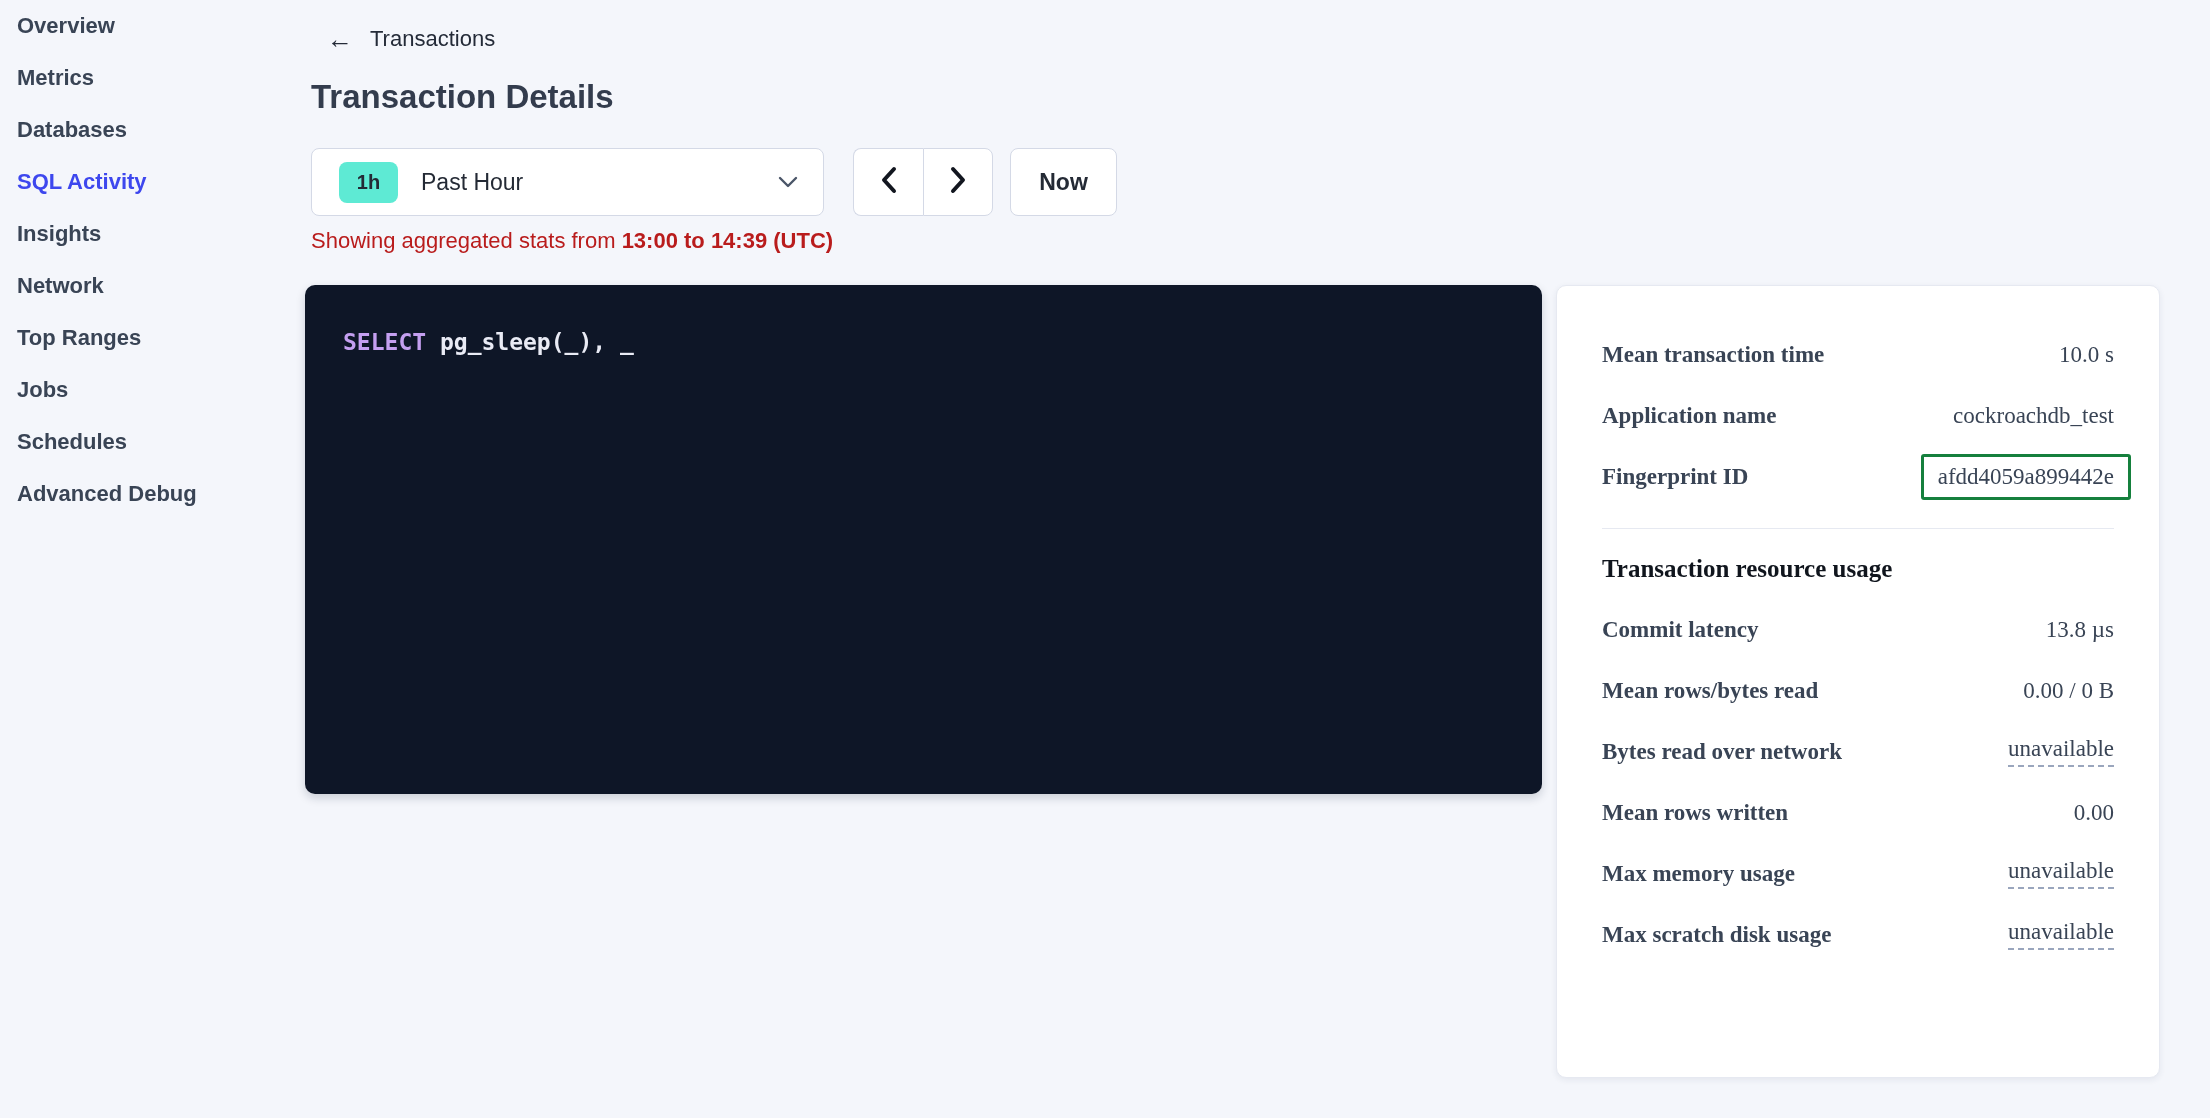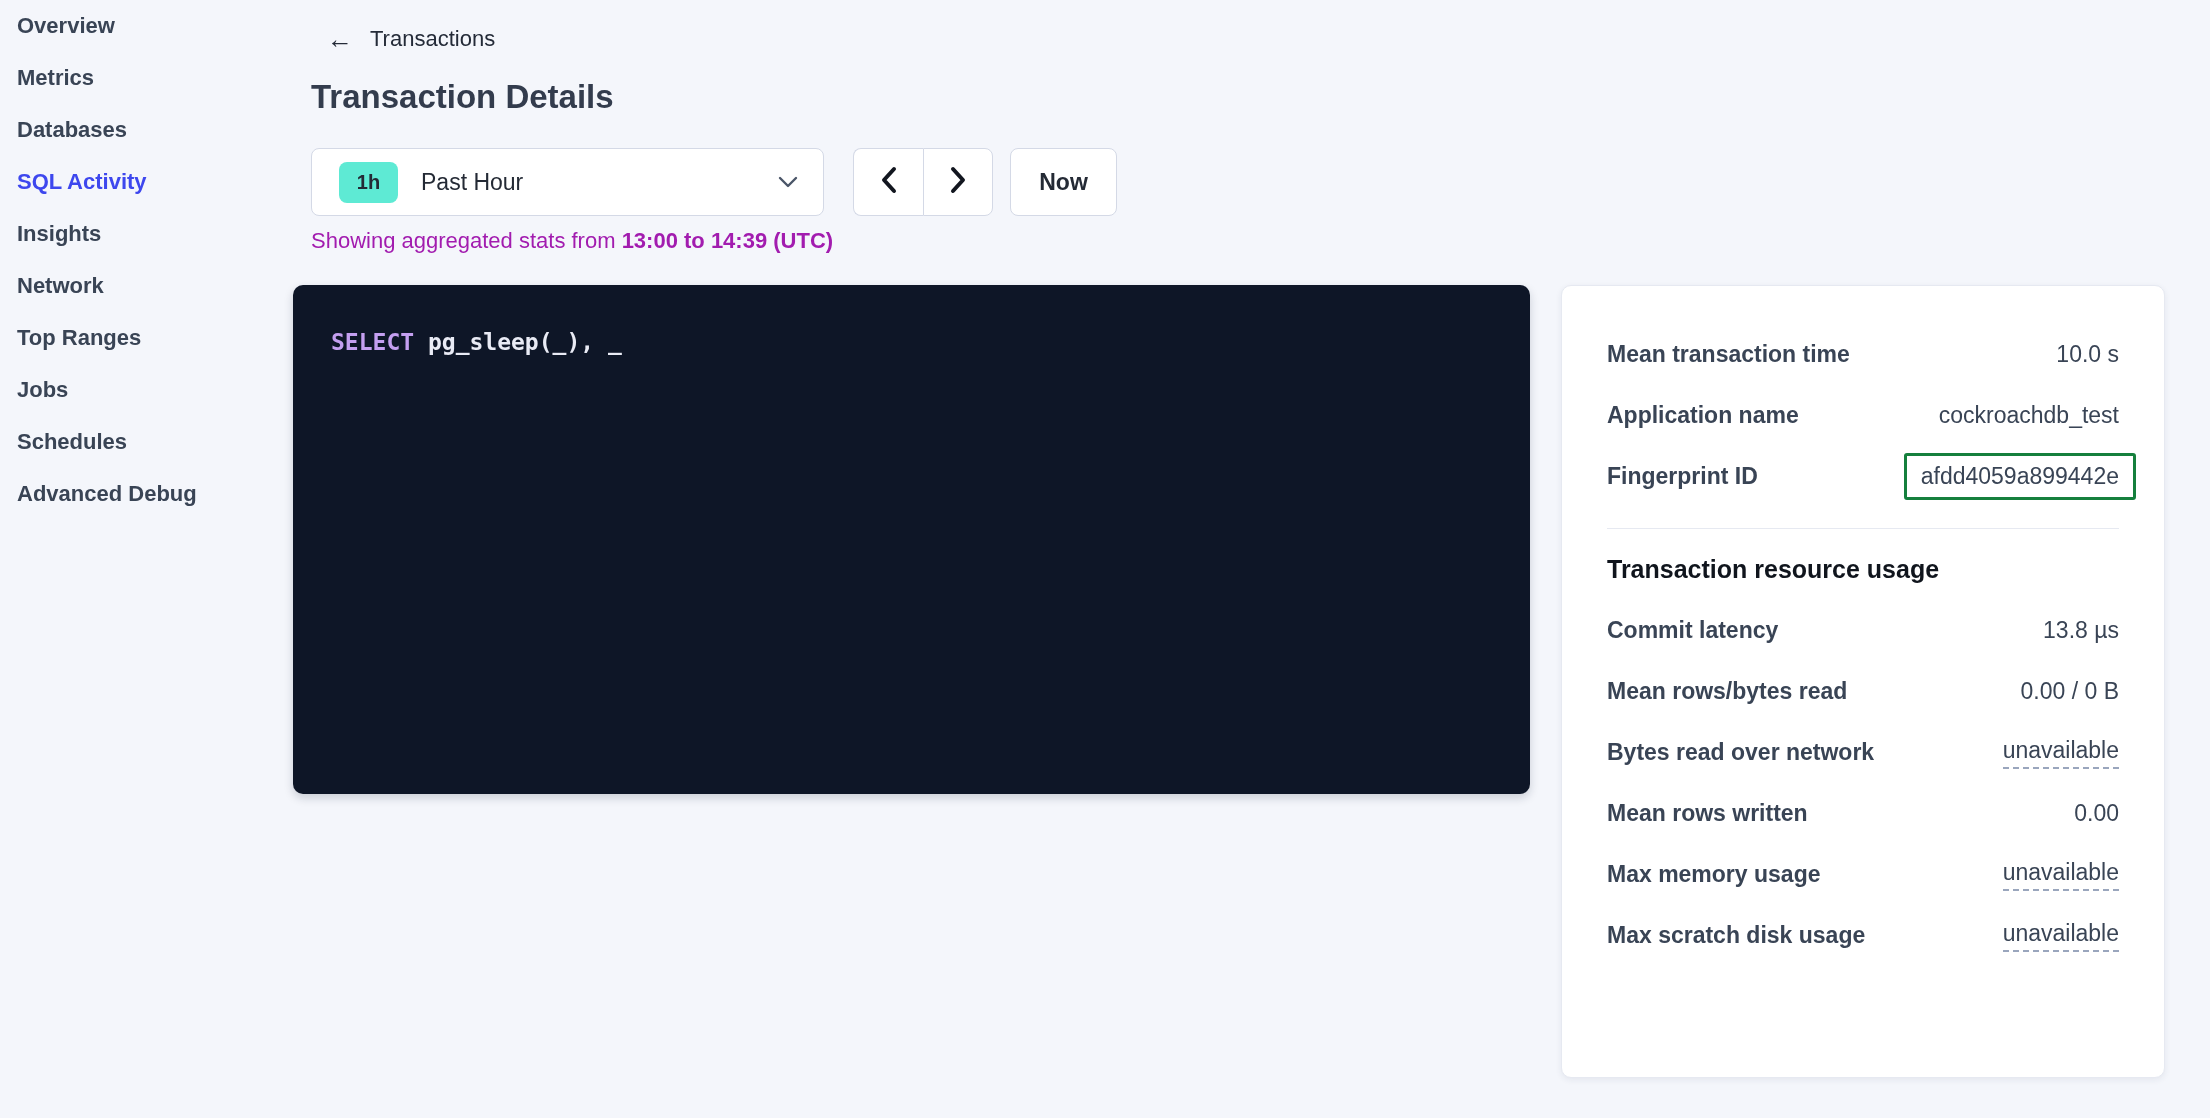--- a/index.html
+++ b/index.html
@@ -56,39 +56,39 @@
   .pager-btn.prev { border-radius: 8px 0 0 8px; border-right: none; }
   .pager-btn.next { border-radius: 0 8px 8px 0; border-left: 1px solid #d4d9e6; }
 
   .now-btn {
     width: 107px; height: 68px; background: #fff; border: 1px solid #d4d9e6;
     border-radius: 8px; font-size: 23px; font-weight: bold; color: #242a35;
     display: flex; align-items: center; justify-content: center; cursor: pointer;
     font-family: "Liberation Sans", sans-serif;
   }
 
-  .stats-line { position: absolute; left: 311px; top: 228px; font-size: 22px; color: #a21caf; }
+  .stats-line { position: absolute; left: 311px; top: 228px; font-size: 22px; color: #b91c1c; }
   .stats-line b { font-weight: bold; }
 
   
-  .content { position: absolute; left: 293px; top: 285px; display: flex; gap: 31px; }
+  .content { position: absolute; left: 305px; top: 285px; display: flex; gap: 14px; }
   .code-block {
     width: 1237px; height: 509px; background: #0e1627; border-radius: 10px;
     padding: 44px 38px;
     font-family: "DejaVu Sans Mono", monospace; font-weight: bold;
     font-size: 23px; color: #e9ebf5;
     box-shadow: 0 4px 10px rgba(15, 25, 50, 0.18);
     white-space: pre;
   }
   .kw { color: #c49ff0; }
 
   .card {
     width: 604px; height: 793px; background: #ffffff;
     border: 1px solid #e6e9f1; border-radius: 10px;
-    padding: 38px 45px; box-shadow: 0 2px 6px rgba(40, 55, 90, 0.08);
+    padding: 38px 45px; box-shadow: 0 2px 6px rgba(40, 55, 90, 0.08); font-family: Liberation Serif, serif;
   }
   .drow { display: flex; justify-content: space-between; align-items: center; height: 61px; }
   .drow .dlabel { font-size: 23px; font-weight: bold; color: #394455; }
   .drow .dvalue { font-size: 23px; color: #394455; text-align: right; }
   .hl-box {
     border: 3px solid #15803d; border-radius: 3px;
     padding: 7px 14px; margin-right: -17px;
   }
   .divider { border: none; border-top: 1px solid #e6e9f1; margin: 21px 0 26px; }
   .section-title { font-size: 25px; font-weight: bold; color: #10151d; margin: 6px 0 16px; }

